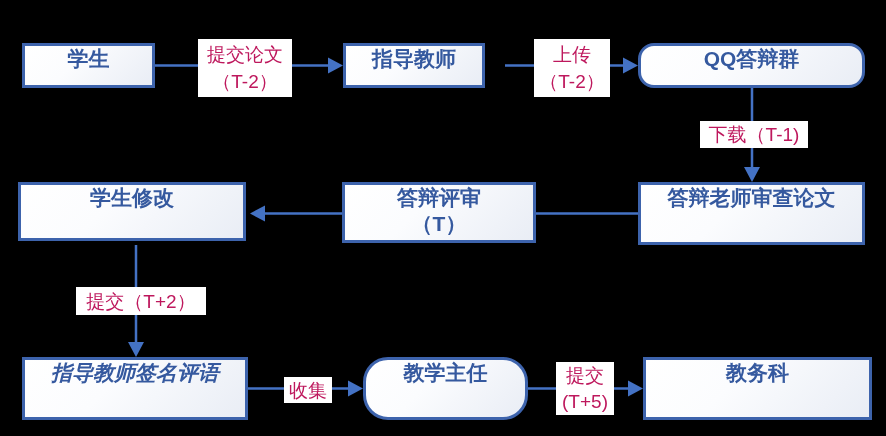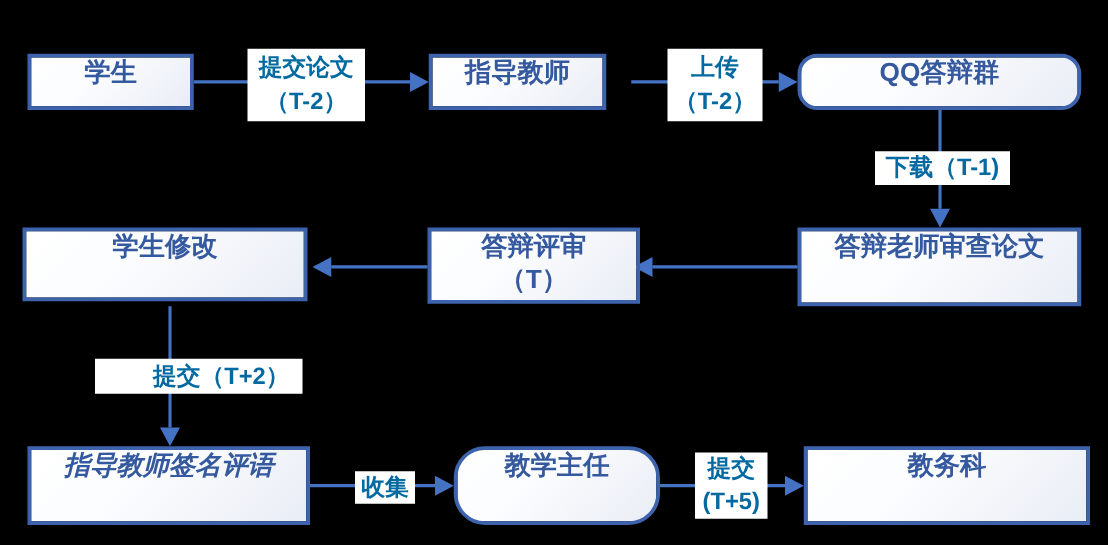--- a/index.html
+++ b/index.html
@@ -18,42 +18,42 @@
     background:linear-gradient(135deg,#ffffff 0%,#fbfcfe 40%,#e9edf5 100%);
     color:#35599f;
     display:flex;flex-direction:column;
     align-items:center;justify-content:flex-start;
     font-size:21px;font-weight:bold;
     text-align:center;line-height:26px;
   }
   .edge-label{
     position:absolute;z-index:3;
     background:#ffffff;
-    color:#0369a1;
+    color:#be185d;
     display:flex;flex-direction:column;
     align-items:center;justify-content:center;
-    font-size:19px;font-weight:bold;
+    font-size:19px;font-weight:normal;
     text-align:center;line-height:27px;
     white-space:nowrap;
   }
   
   #b-student{left:22px;top:43px;width:133px;height:45px;}
   #b-advisor{left:343px;top:43px;width:142px;height:45px;}
   #b-qq{left:638px;top:43px;width:227px;height:45px;border-radius:16px;}
   #b-revision{left:18px;top:182px;width:228px;height:59px;}
-  #b-review{left:342px;top:182px;width:170px;height:61px;}
+  #b-review{left:342px;top:182px;width:194px;height:61px;}
   #b-checker{left:638px;top:182px;width:227px;height:63px;}
   #b-sign{left:22px;top:357px;width:226px;height:63px;font-style:italic;}
   #b-director{left:363px;top:357px;width:165px;height:63px;border-radius:25px;}
   #b-office{left:643px;top:357px;width:229px;height:63px;}
   
   #l-submit-paper{left:198px;top:39px;width:94px;height:58px;}
   #l-upload{left:534px;top:39px;width:76px;height:58px;}
   #l-download{left:700px;top:121px;width:108px;height:27px;}
-  #l-submit-t2{left:76px;top:287px;width:130px;height:28px;padding-left:36px;}
+  #l-submit-t2{left:76px;top:287px;width:130px;height:28px;}
   #l-collect{left:284px;top:377px;width:48px;height:26px;}
   #l-submit-t5{left:556px;top:362px;width:58px;height:53px;line-height:26px;}
 </style>
 </head>
 <body>
 
 <div id="canvas">
 
   <svg id="arrows" width="886" height="436" viewBox="0 0 886 436">
     <g stroke="#4472c4" stroke-width="2.5" fill="#4472c4">

